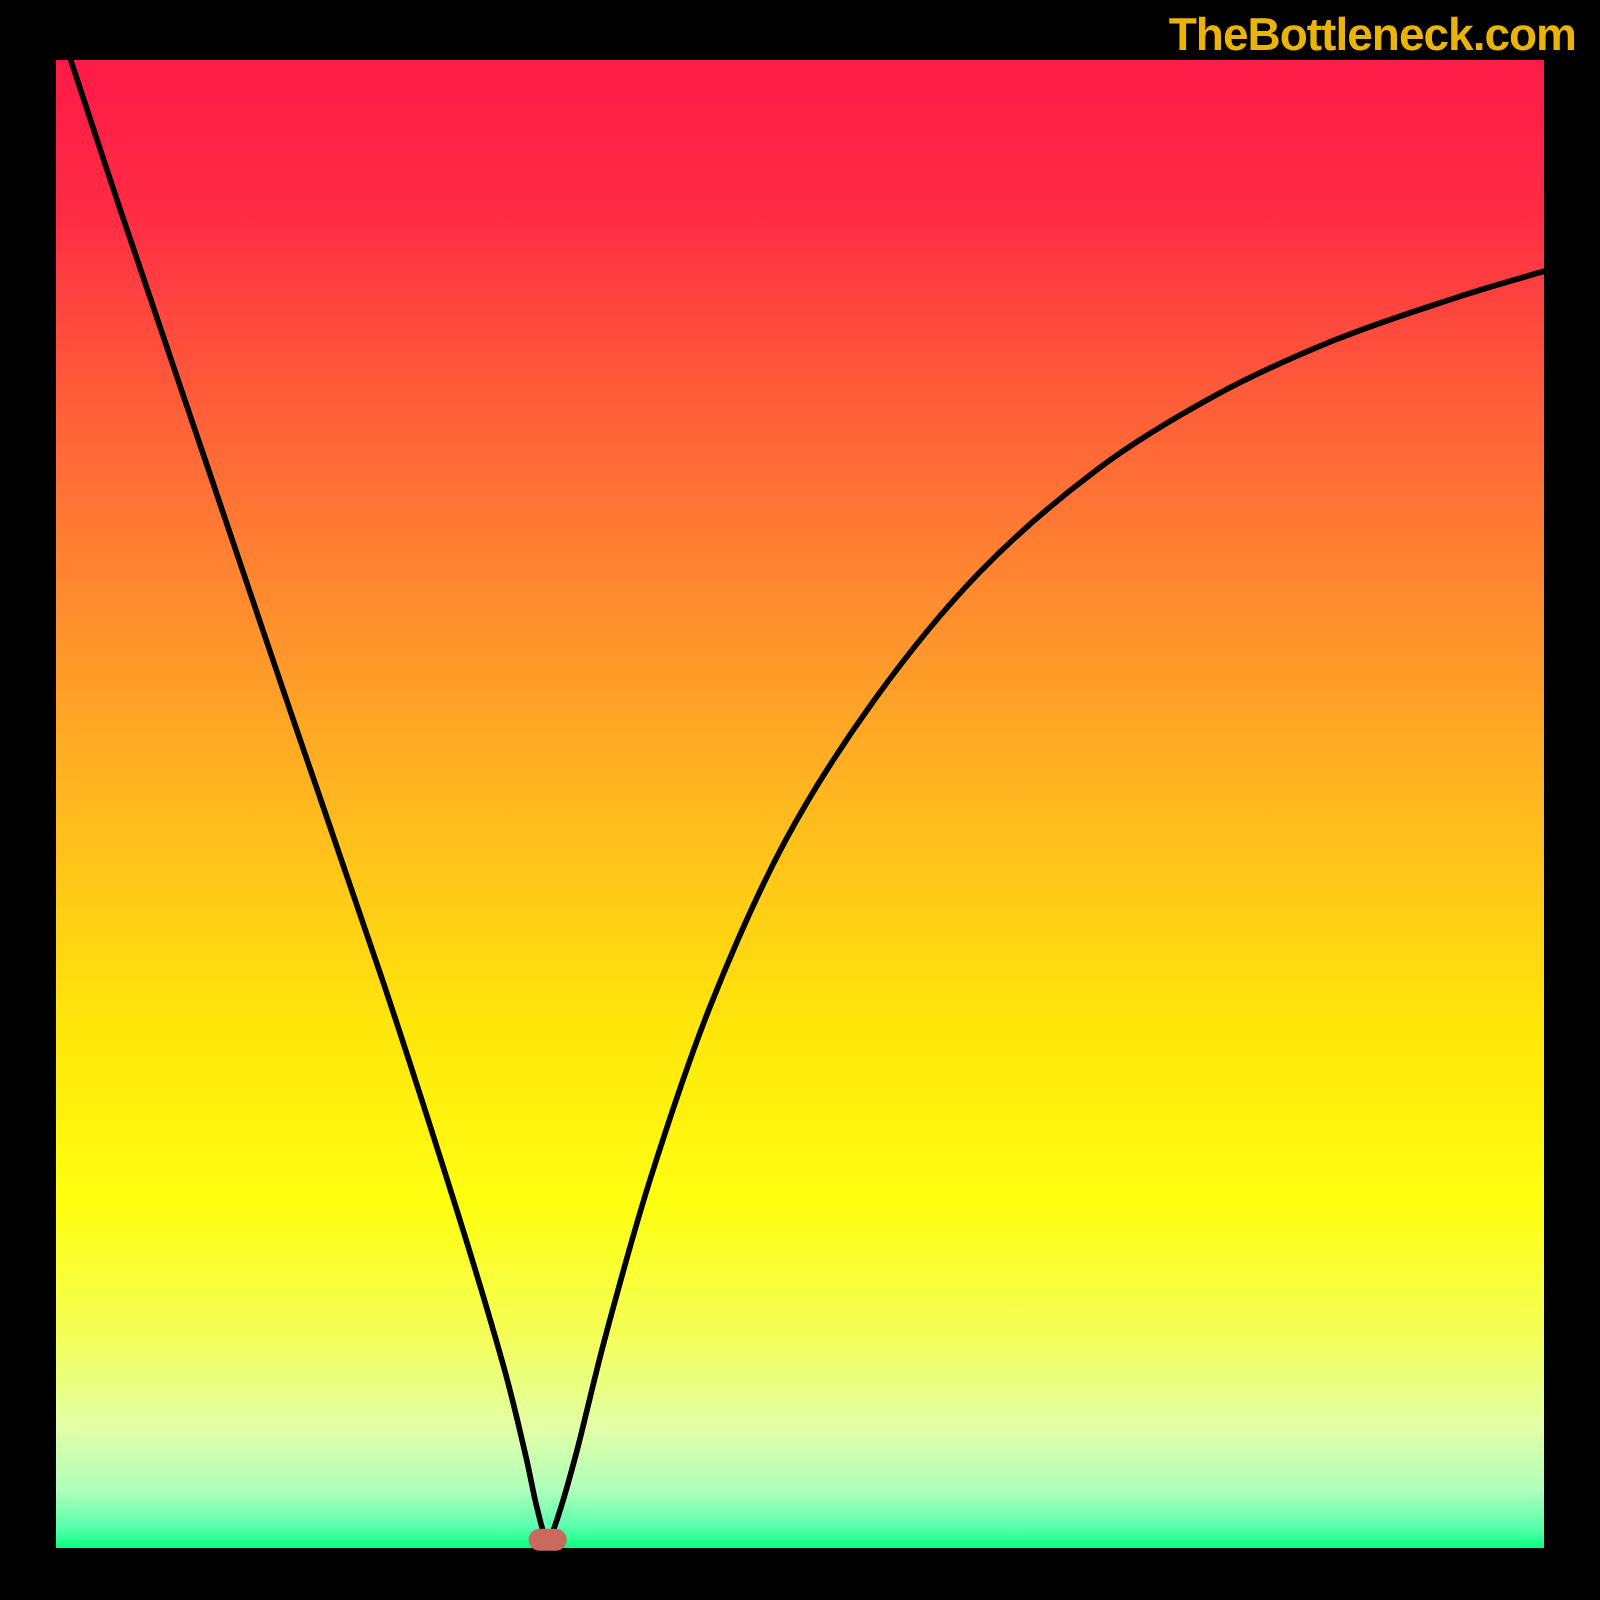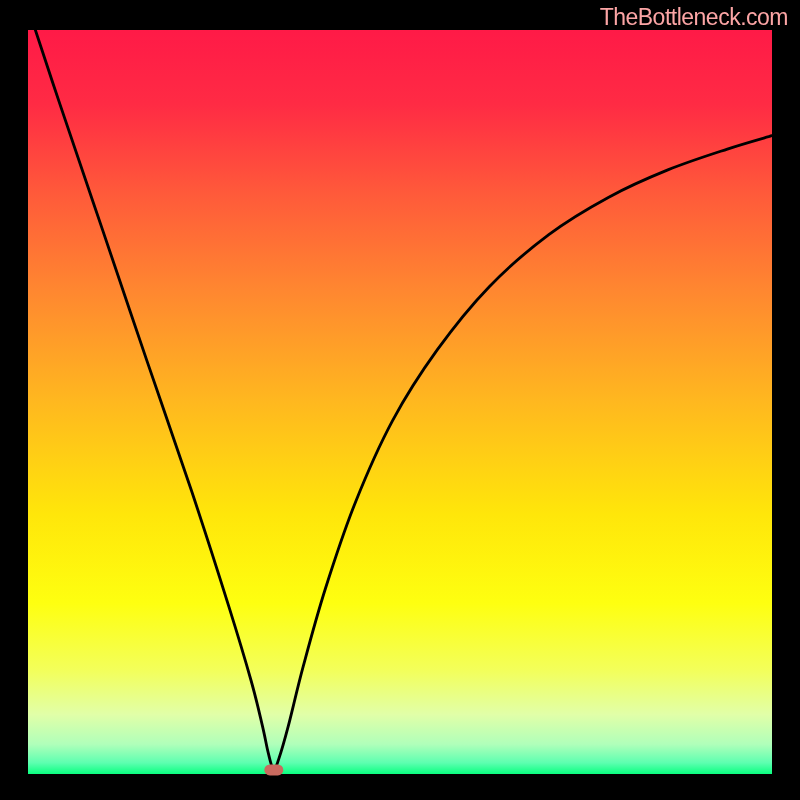--- a/index.html
+++ b/index.html
@@ -8,24 +8,24 @@
     width: 800px;
     height: 800px;
     background: black;
     position: relative;
     font-family: Arial, Helvetica, sans-serif;
   }
   .attribution {
     position: absolute;
     top: 4px;
     right: 12px;
-    color: #fca5a5;
+    color: #eab308;
     font-size: 23px;
     letter-spacing: -0.5px;
-    font-weight: 400;
+    font-weight: 700;
     z-index: 10;
   }
   .plot-area {
     position: absolute;
     box-sizing: border-box;
   }
   .gradient-bg {
     position: absolute;
     inset: 0;
   }

